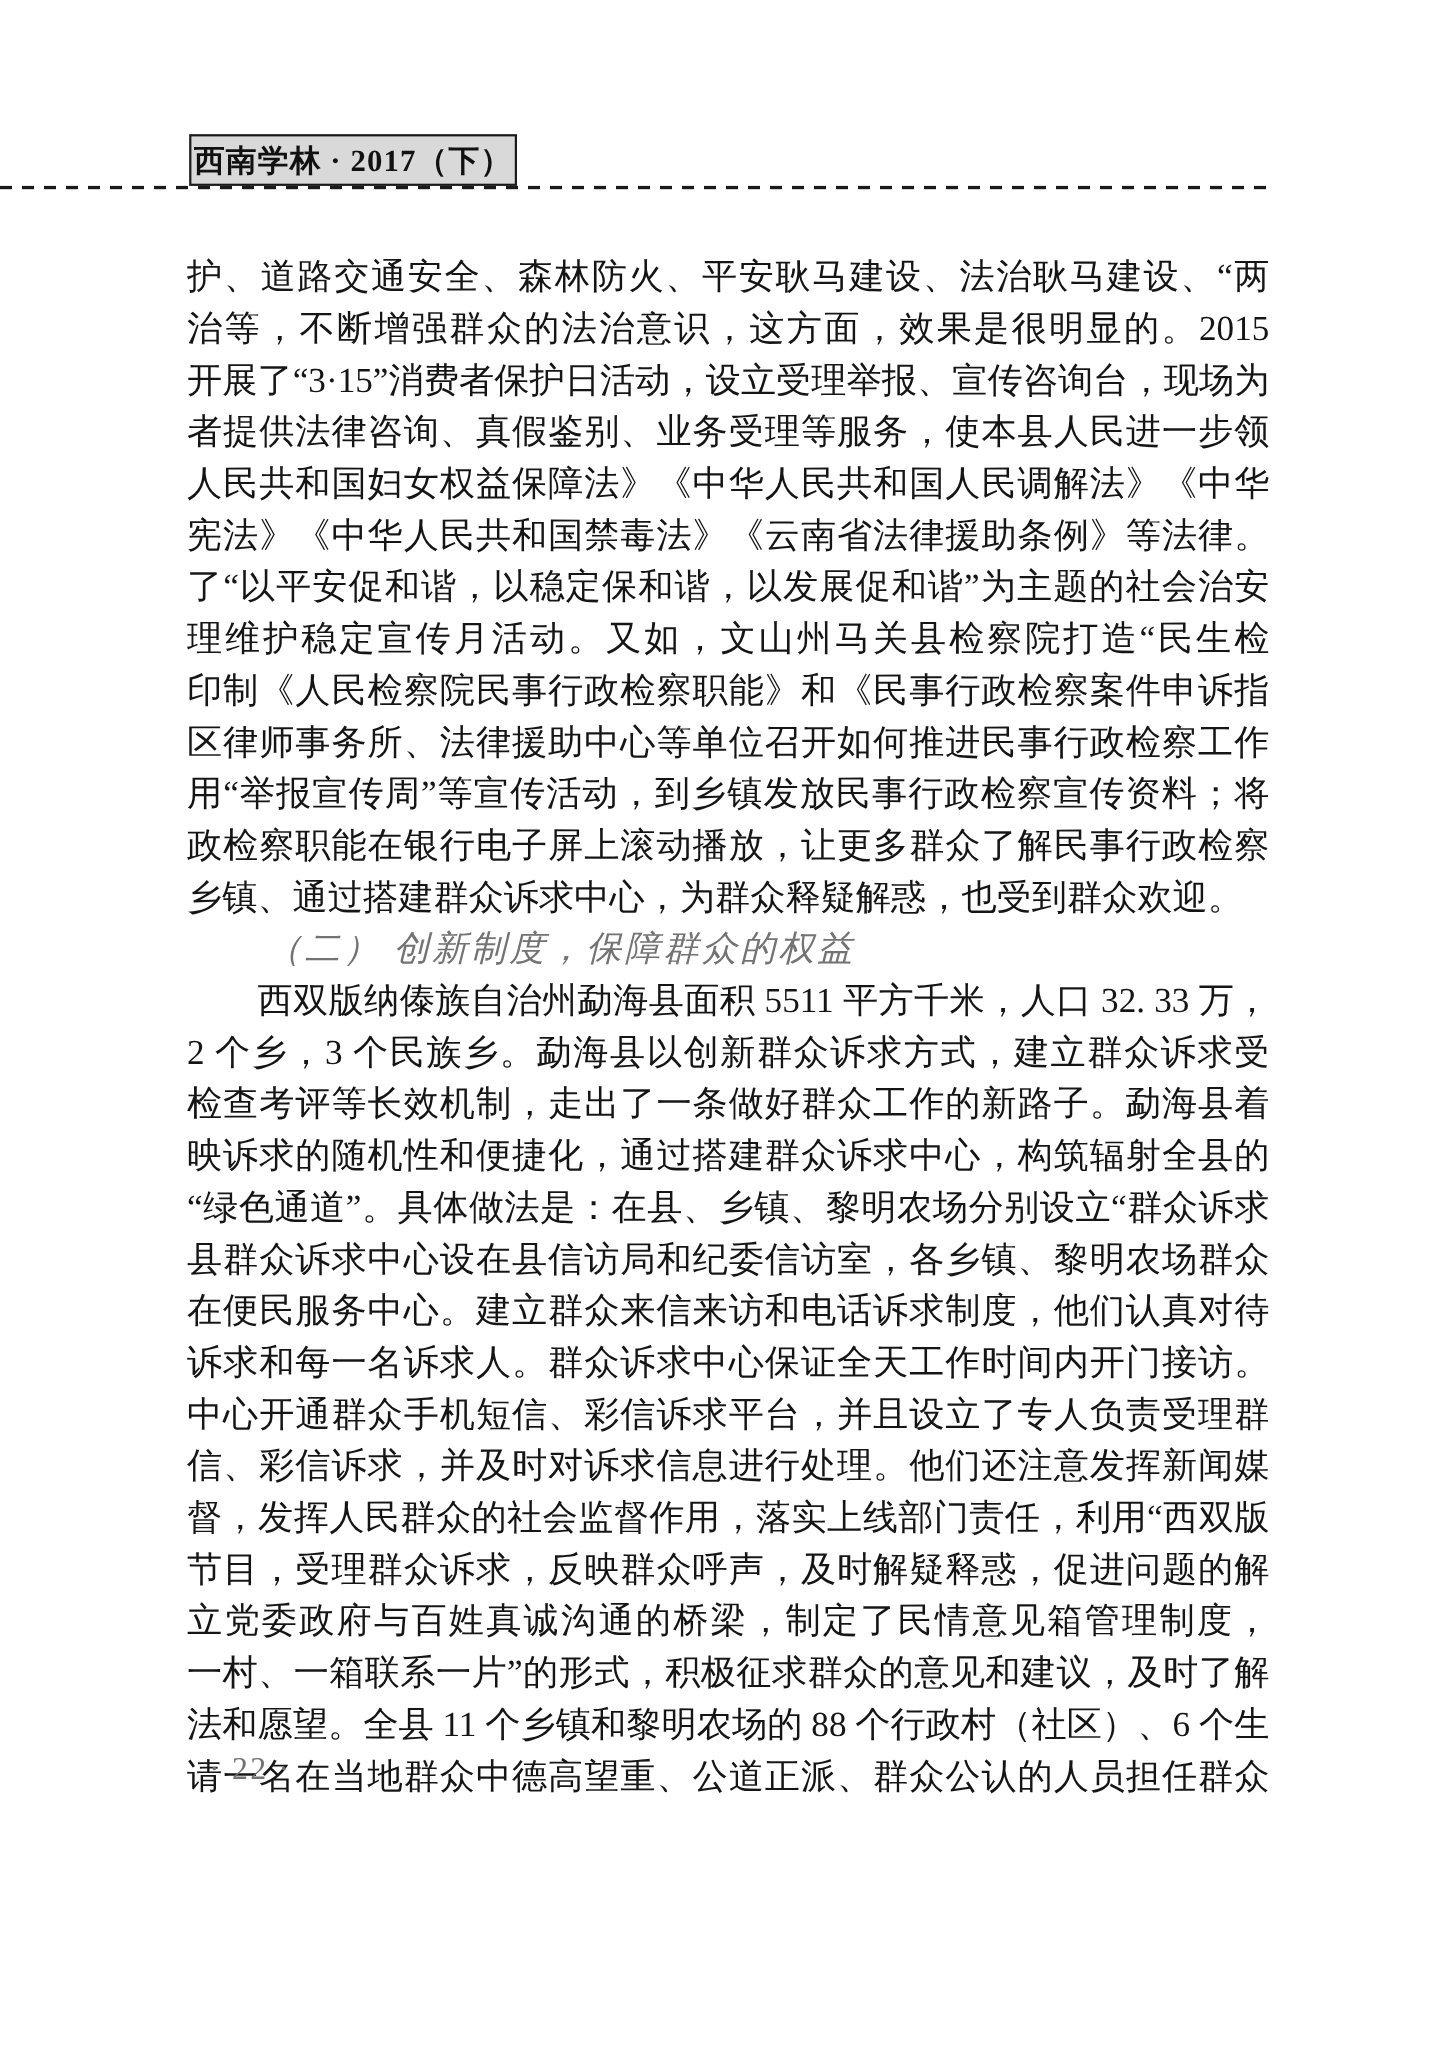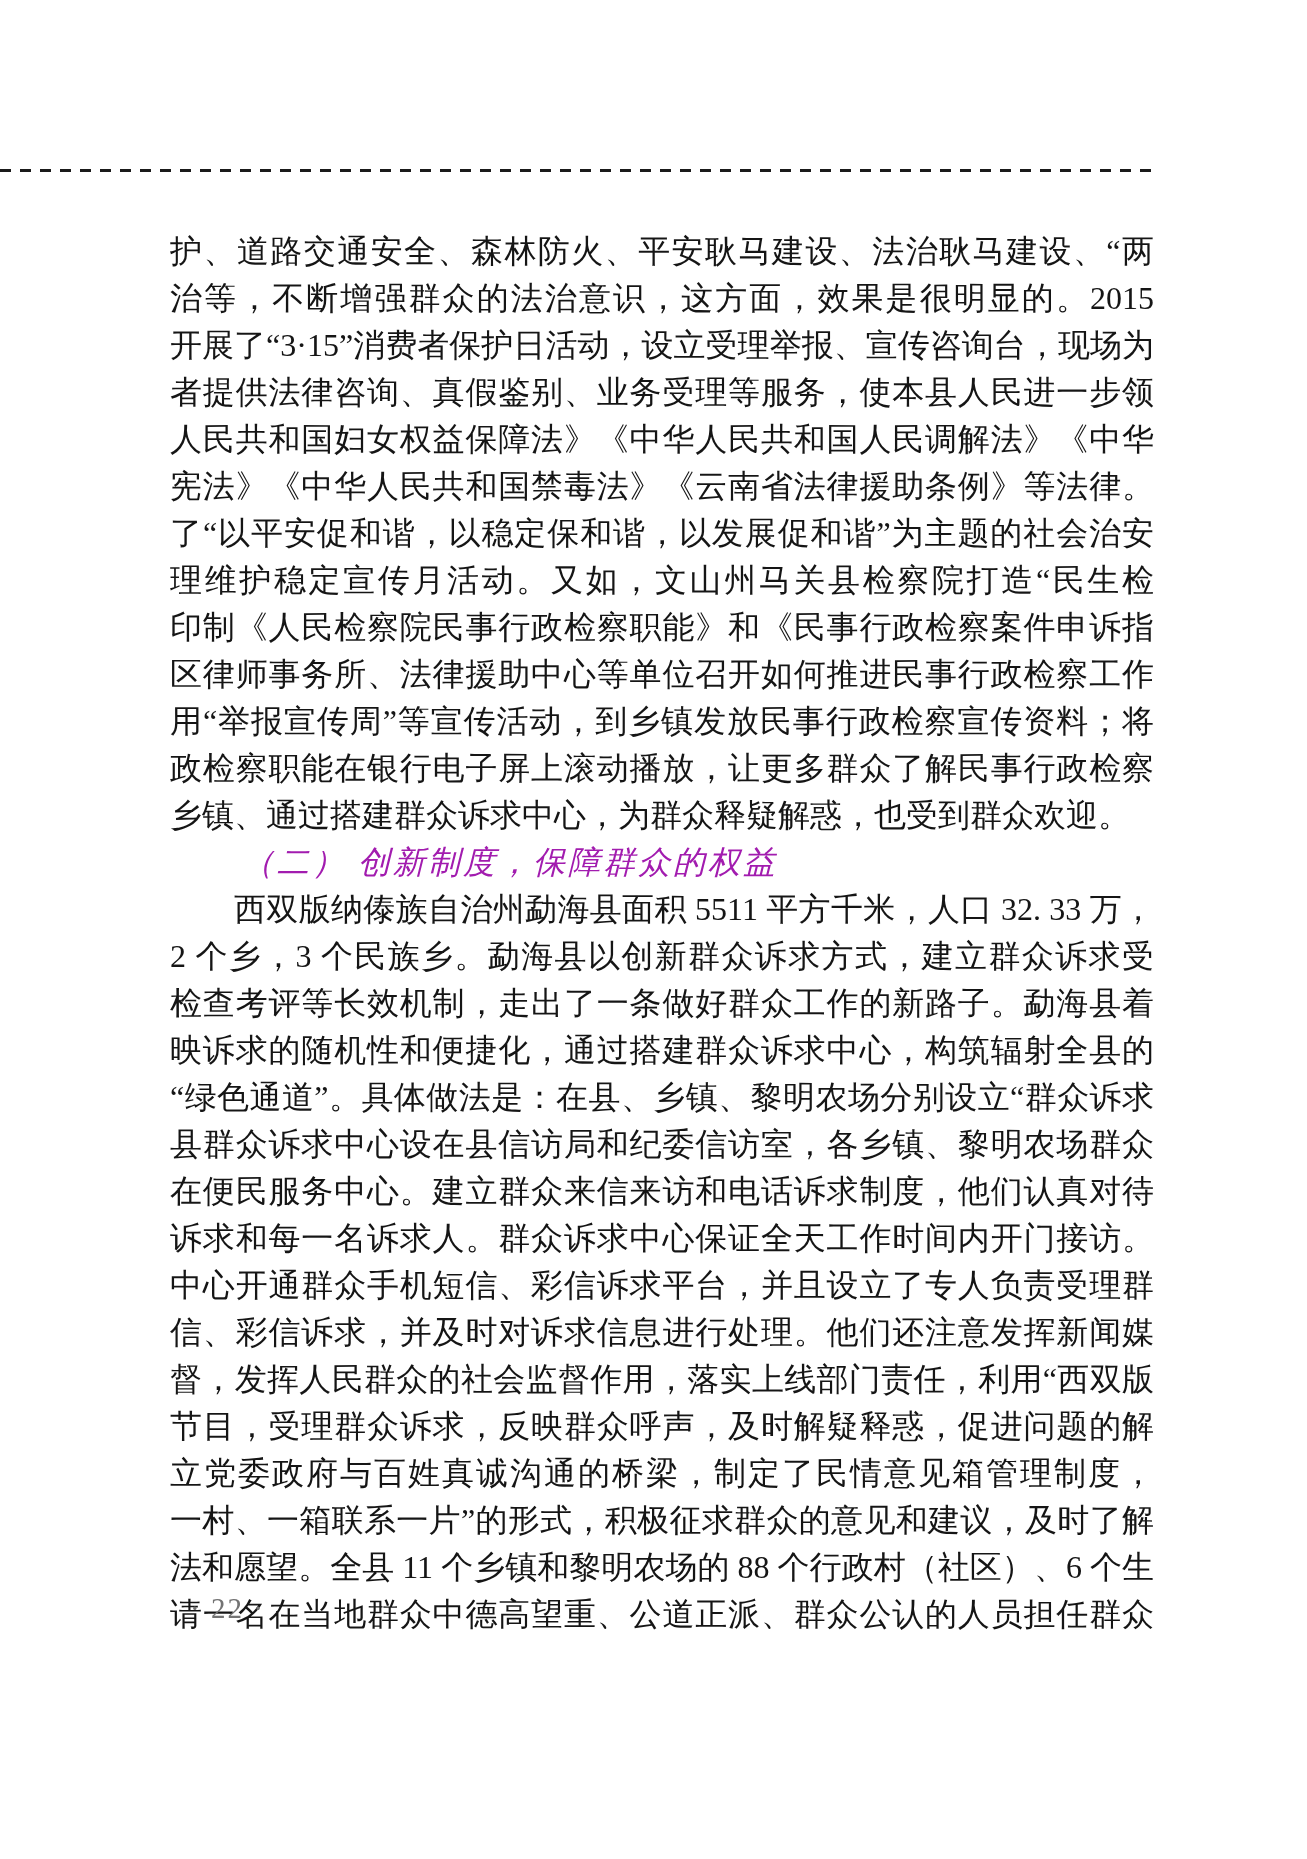--- a/index.html
+++ b/index.html
@@ -71,39 +71,42 @@
     text-indent: 2em;
   }
 
   
   .section-heading {
     height: 47px;
     overflow: hidden;
     font-style: italic;
     letter-spacing: 3px;
     padding-left: 72px;
-    color: #a21caf;
+    color: #737373;
   }
 
   
   .page-number {
     position: absolute;
     left: 190px;
     top: 1592px;
     font-size: 29px;
     letter-spacing: 2px;
     color: #737373;
     white-space: nowrap;
   }
 </style>
 </head>
 <body>
 
 <div class="page">
 
+  <div class="header-box">
+    <span class="header-title">西南学林 · 2017（下）</span>
+  </div>
 
   <div class="dashed-rule"></div>
 
   <div class="body-text">
     <div class="paragraph">
         <div class="text-line">护、道路交通安全、森林防火、平安耿马建设、法治耿马建设、“两违”综合整</div>
         <div class="text-line">治等，不断增强群众的法治意识，这方面，效果是很明显的。2015 年，耿马县</div>
         <div class="text-line">开展了“3·15”消费者保护日活动，设立受理举报、宣传咨询台，现场为消费</div>
         <div class="text-line">者提供法律咨询、真假鉴别、业务受理等服务，使本县人民进一步领会了《中华</div>
         <div class="text-line">人民共和国妇女权益保障法》《中华人民共和国人民调解法》《中华人民共和国</div>

